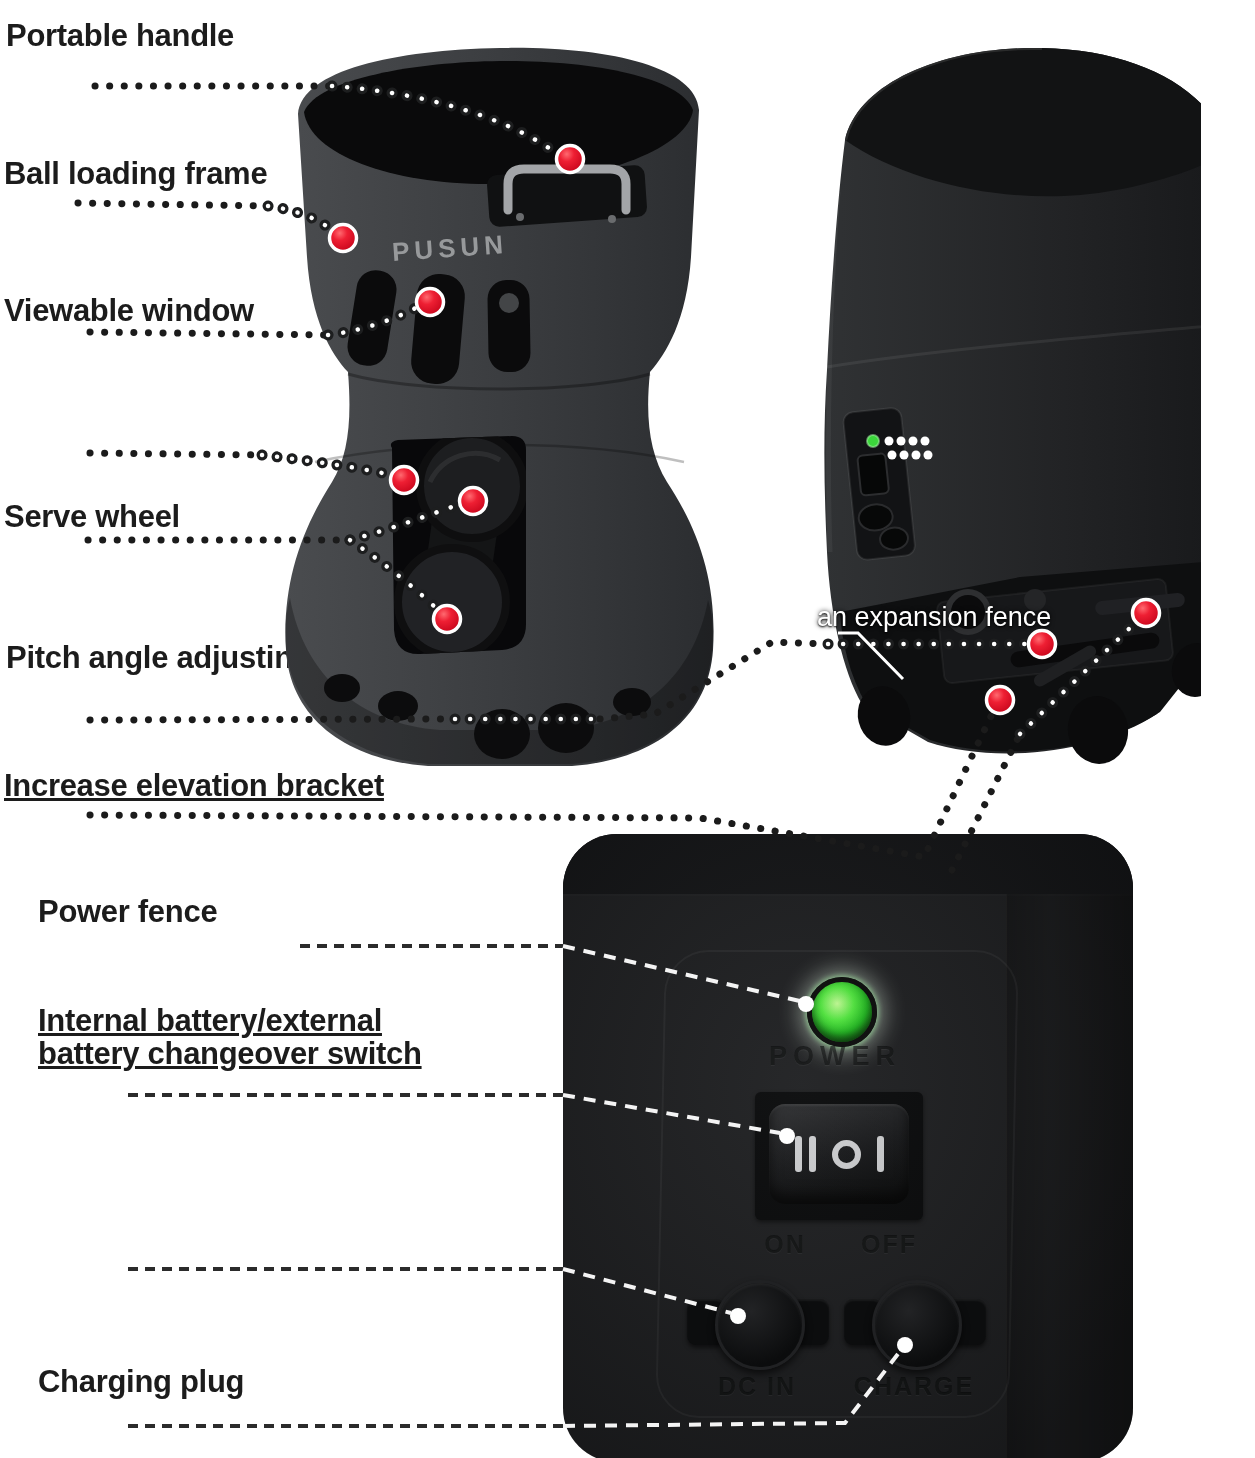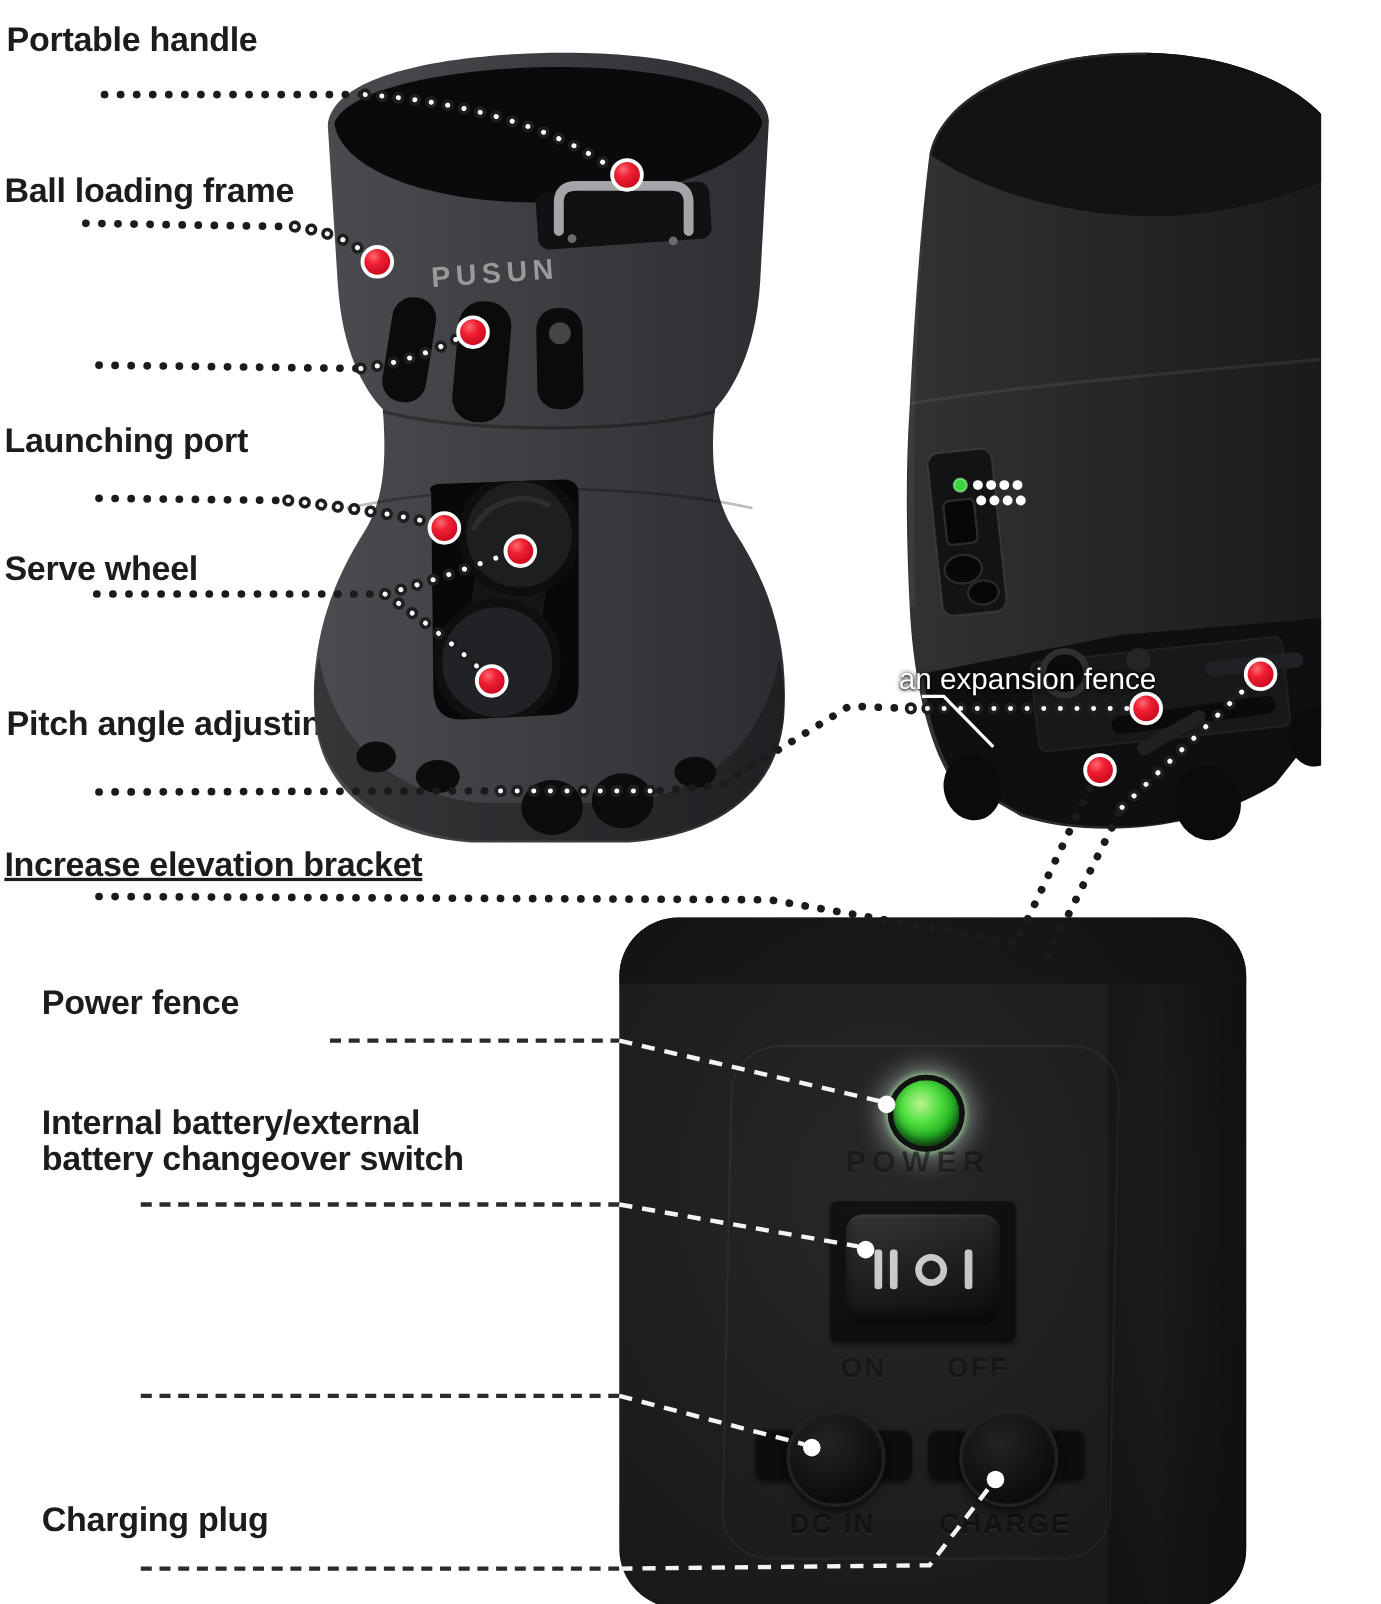--- a/index.html
+++ b/index.html
@@ -1,21 +1,21 @@
 <!DOCTYPE html>
 <html><head>
 <meta charset="utf-8">
 <style>
   html,body{margin:0;padding:0;background:#fff;}
   #stage{position:relative;width:1201px;height:1458px;background:#ffffff;overflow:hidden;
          font-family:"Liberation Sans",sans-serif;margin-top:12px;}
   
   .lbl{position:absolute;color:#1c1c1c;font-weight:700;font-size:31px;line-height:36px;
        white-space:nowrap;letter-spacing:-0.3px;}
-  .lbl2{line-height:34px;}
+  .lbl2{line-height:34px;text-decoration:underline;}
   #lbl-portable{left:6px;top:6px;}
   #lbl-ballframe{left:4px;top:144px;}
   #lbl-viewable{left:4px;top:281px;}
   #lbl-launching{left:4px;top:371px;}
   #lbl-servewheel{left:4px;top:487px;}
   #lbl-pitch{left:6px;top:626px;line-height:39px;}
   #lbl-increase{left:4px;top:756px;text-decoration:underline;}
   #lbl-powerlight{left:38px;top:882px;}
   #lbl-battery{left:38px;top:992px;line-height:33px;}
   #lbl-extbattery{left:38px;top:1210px;}
@@ -271,21 +271,21 @@
         <circle cx="806" cy="992" r="8"></circle>
         <circle cx="787" cy="1124" r="8"></circle>
         <circle cx="738" cy="1304" r="8"></circle>
         <circle cx="905" cy="1333" r="8"></circle>
       </g>
     </g>
   </svg>
 
   <div class="lbl" id="lbl-portable">Portable handle</div>
   <div class="lbl" id="lbl-ballframe">Ball loading frame</div>
-  <div class="lbl" id="lbl-launching">Launching port</div>
+  <div class="lbl" id="lbl-viewable">Viewable window</div>
   <div class="lbl" id="lbl-servewheel">Serve wheel</div>
   <div class="lbl" id="lbl-pitch">
     <div>Pitch angle adjusting</div>
   </div>
   <div class="lbl" id="lbl-increase">Increase elevation bracket</div>
   <div id="lbl-fence">an expansion fence</div>
   <div id="machine-logo">PUSUN</div>
 
   <div class="lbl" id="lbl-powerlight">Power fence</div>
   <div class="lbl lbl2" id="lbl-battery">

